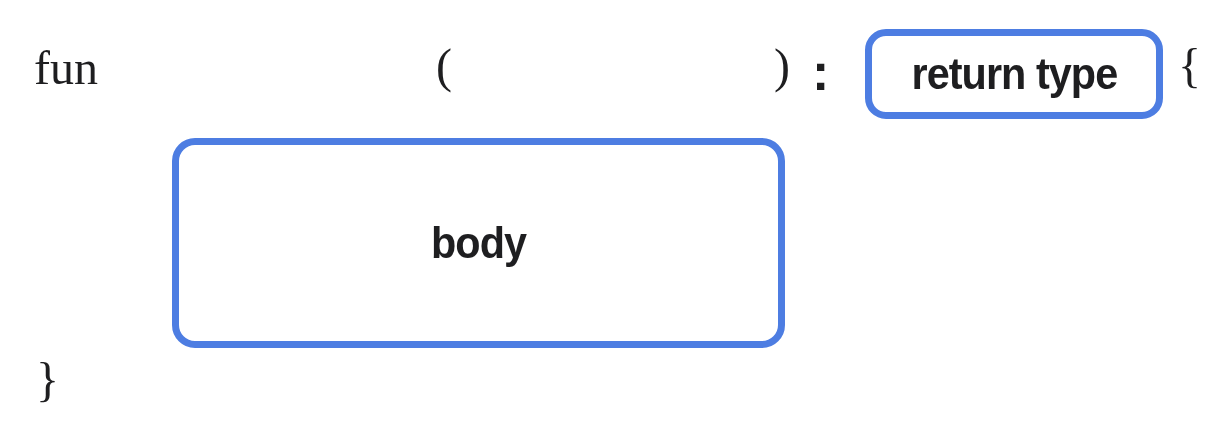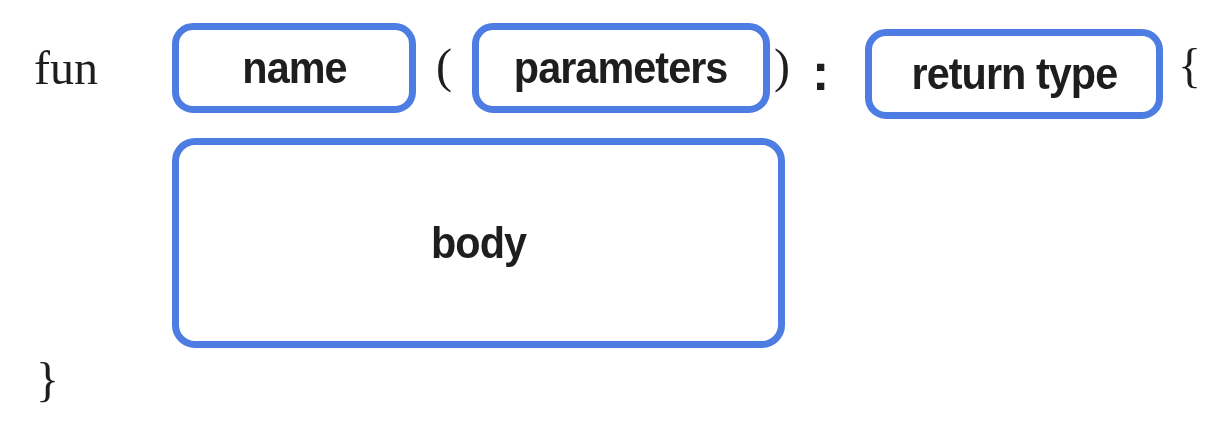--- a/index.html
+++ b/index.html
@@ -66,29 +66,23 @@
   .slot-body     { left: 172px;  top: 138px; width: 613px; height: 210px; border-radius: 23px; justify-content: center; }
   .close-brace   { left: 36px;   top: 356px; }
 </style>
 </head>
 <body>
 
 <div class="canvas">
 
   <span class="mono-token kw-fun">fun</span>
 
-  <div class="slot slot-name">
-    <span class="slot-label">name</span>
-  </div>
 
   <span class="mono-token open-paren">(</span>
 
-  <div class="slot slot-params">
-    <span class="slot-label">parameters</span>
-  </div>
 
   <span class="mono-token close-paren">)</span>
 
   <span class="colon-token colon">:</span>
 
   <div class="slot slot-return">
     <span class="slot-label">return type</span>
   </div>
 
   <span class="mono-token open-brace">{</span>

